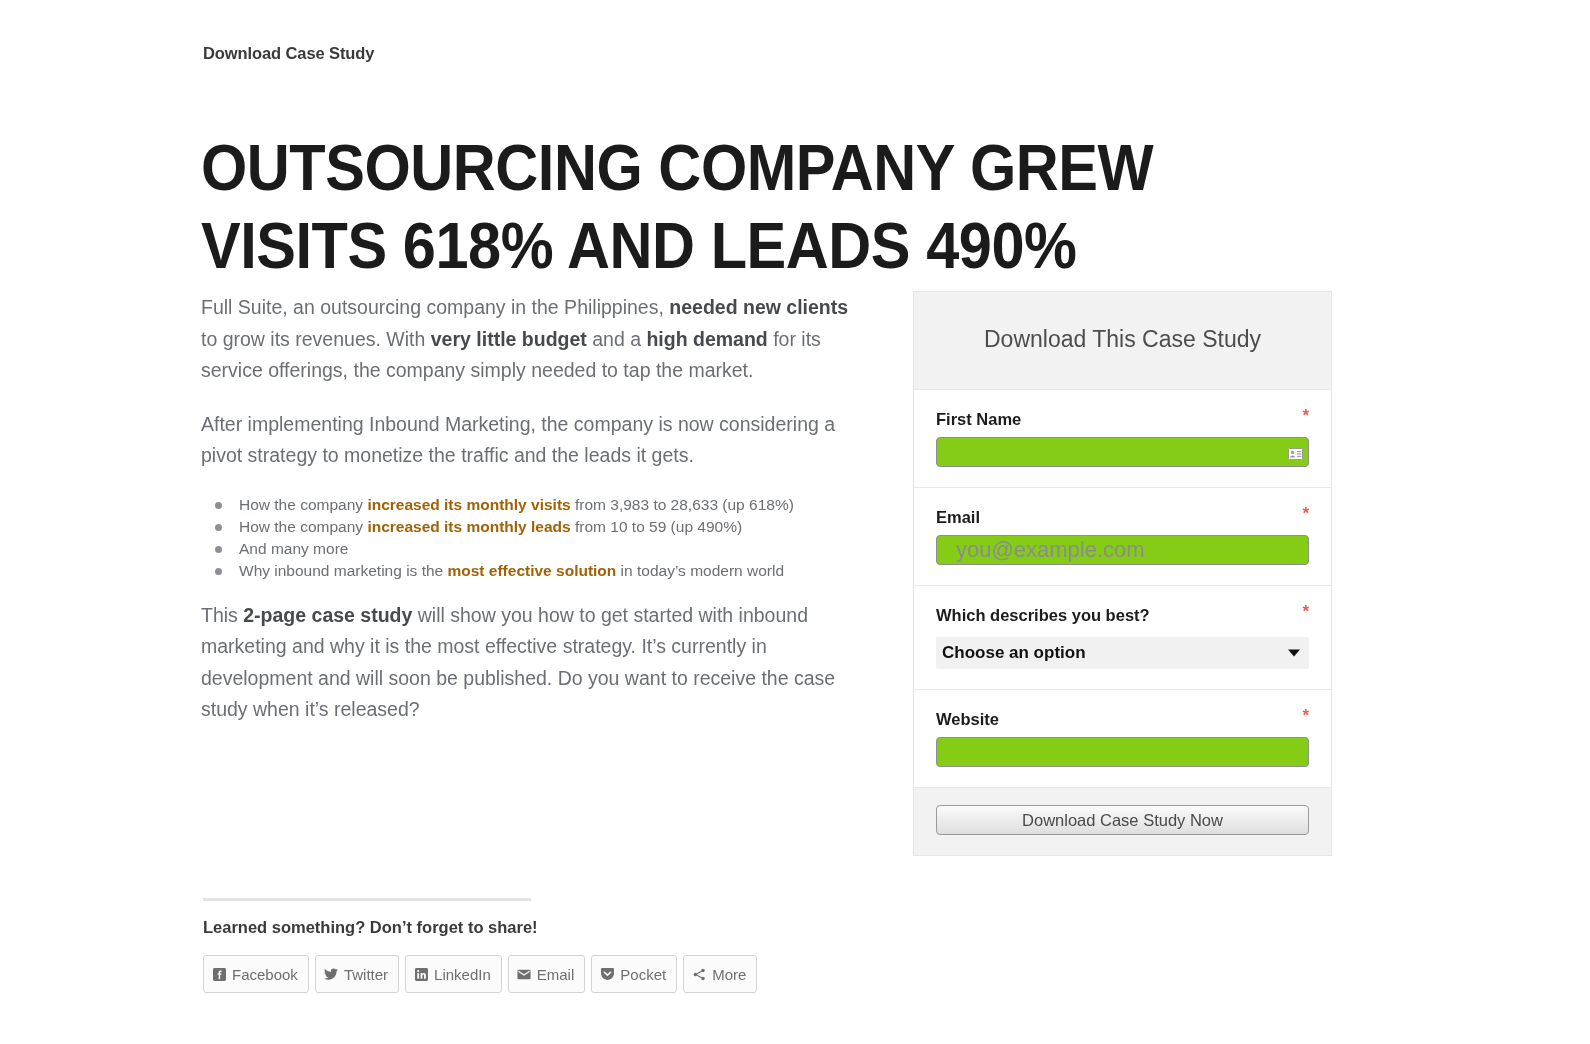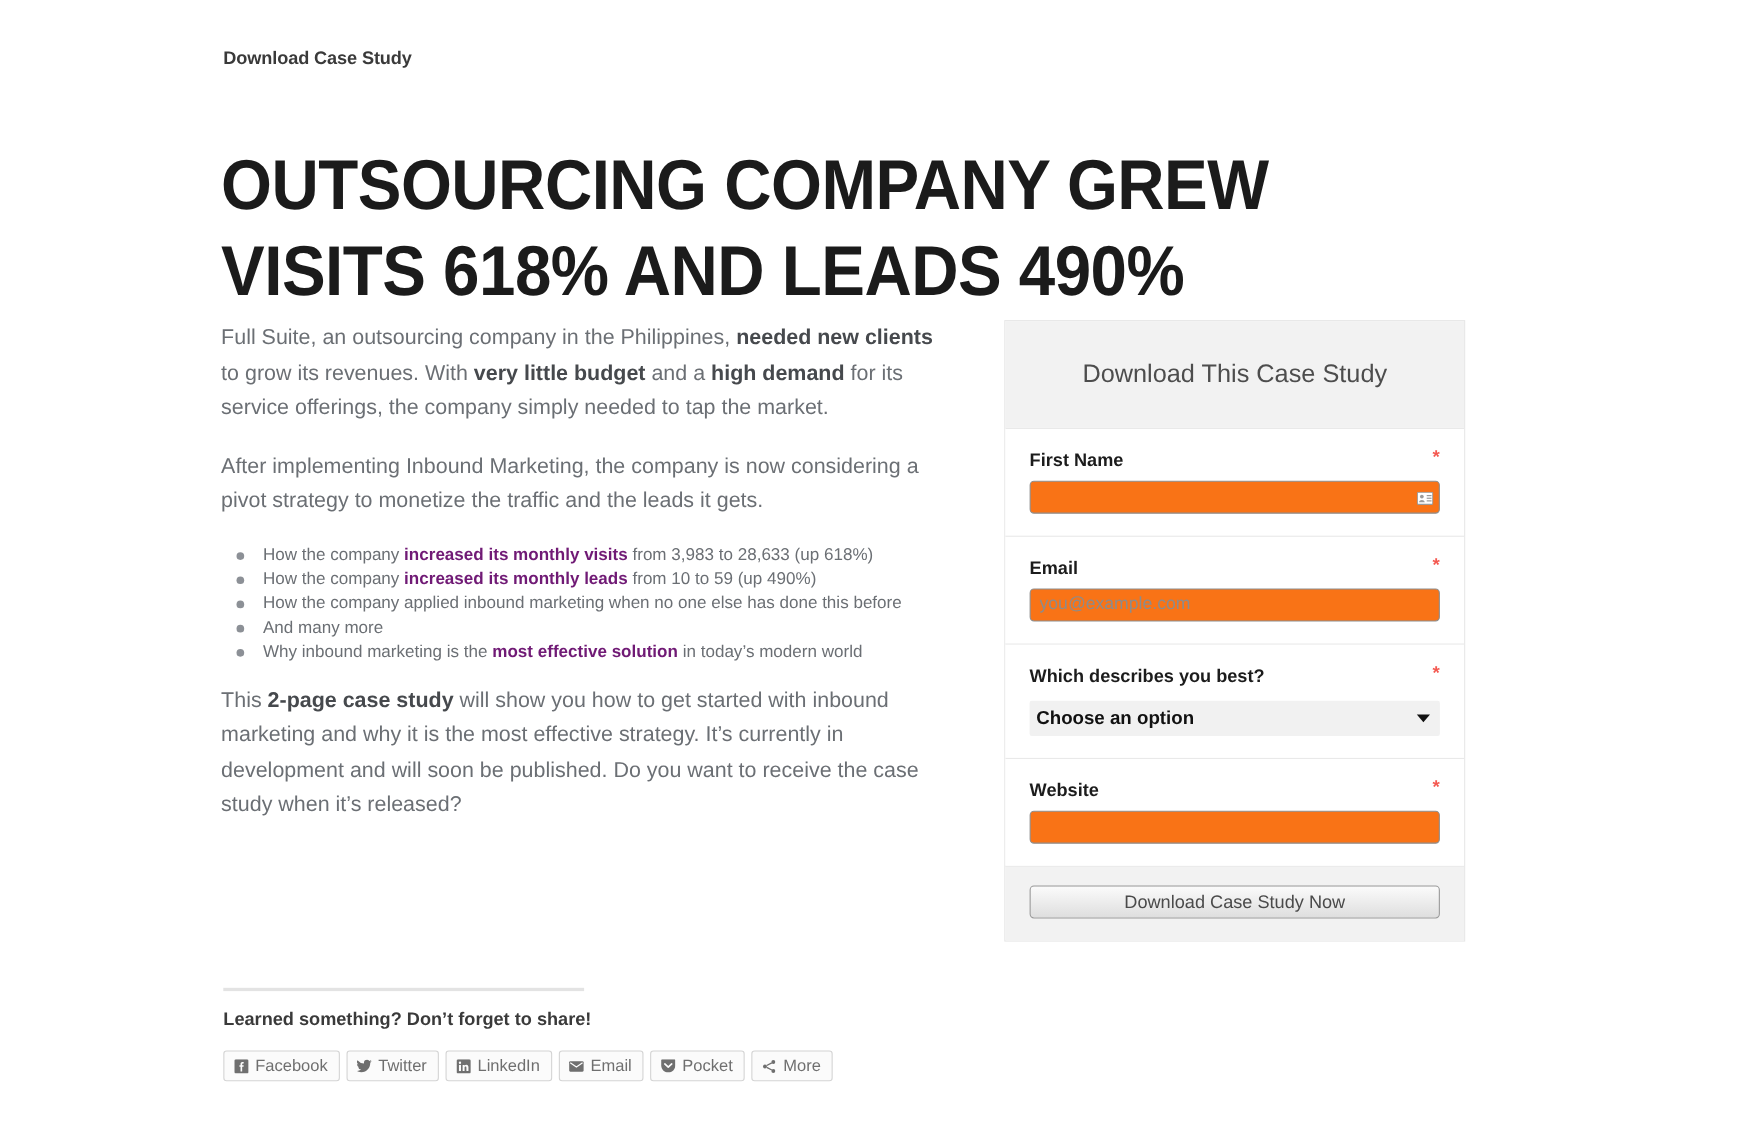--- a/index.html
+++ b/index.html
@@ -86,21 +86,21 @@
     content: "";
     position: absolute;
     left: 14px;
     top: 8px;
     width: 7px;
     height: 7px;
     border-radius: 50%;
     background: #8c9096;
   }
   .bullets b {
-    color: #701a75;
+    color: #a16207;
     font-weight: bold;
   }
 
   .closing {
     margin-top: 16px;
   }
 
   
   .share-rule {
     position: absolute;
@@ -122,21 +122,21 @@
     position: absolute;
     left: 203px;
     top: 955px;
     display: flex;
     gap: 6px;
   }
   .share-btn {
     display: flex;
     align-items: center;
     gap: 6px;
-    height: 28px;
+    height: 38px;
     padding: 0 10px 0 8px;
     border: 1px solid #d4d4d4;
     border-radius: 3px;
     background: #fbfbfb;
     color: #6f6f6f;
     font-size: 15px;
     font-family: "Liberation Sans", sans-serif;
     box-sizing: border-box;
     cursor: pointer;
   }
@@ -192,23 +192,23 @@
     font-size: 17px;
     line-height: 12px;
     font-weight: bold;
   }
   .txtinput {
     width: 100%;
     height: 30px;
     box-sizing: border-box;
     border: 1px solid #8e8e8e;
     border-radius: 4px;
-    background: #f97316;
-    padding: 3px 26px 3px 8px;
-    font-size: 16px;
+    background: #84cc16;
+    padding: 3px 26px 3px 19px;
+    font-size: 22px;
     font-family: "Liberation Sans", sans-serif;
     color: #3c3c3c;
     outline: none;
   }
   .txtinput::placeholder { color: #8c8c8c; }
   .input-wrap { position: relative; }
   .contact-ico {
     position: absolute;
     right: 6px;
     top: 50%;
@@ -280,23 +280,20 @@
 
     <p>After implementing Inbound Marketing, the company is now considering a pivot strategy to monetize the traffic and the leads it gets.</p>
 
 
     <ul class="bullets">
       <li>
         <span>How the company </span><b>increased its monthly visits</b><span> from 3,983 to 28,633 (up 618%)</span>
       </li>
       <li>
         <span>How the company </span><b>increased its monthly leads</b><span> from 10 to 59 (up 490%)</span>
-      </li>
-      <li>
-        <span>How the company applied inbound marketing when no one else has done this before</span><b></b><span></span>
       </li>
       <li>
         <span>And many more</span><b></b><span></span>
       </li>
       <li>
         <span>Why inbound marketing is the </span><b>most effective solution</b><span> in today’s modern world</span>
       </li>
     </ul>
 
     <p class="closing">

